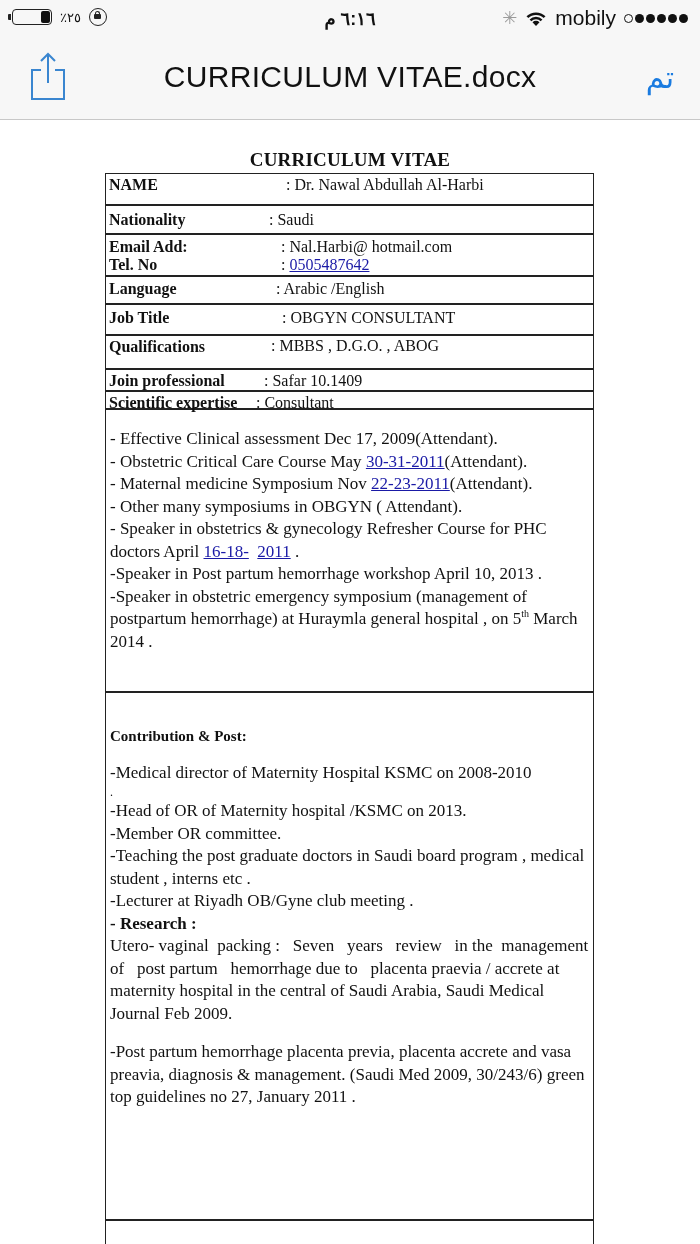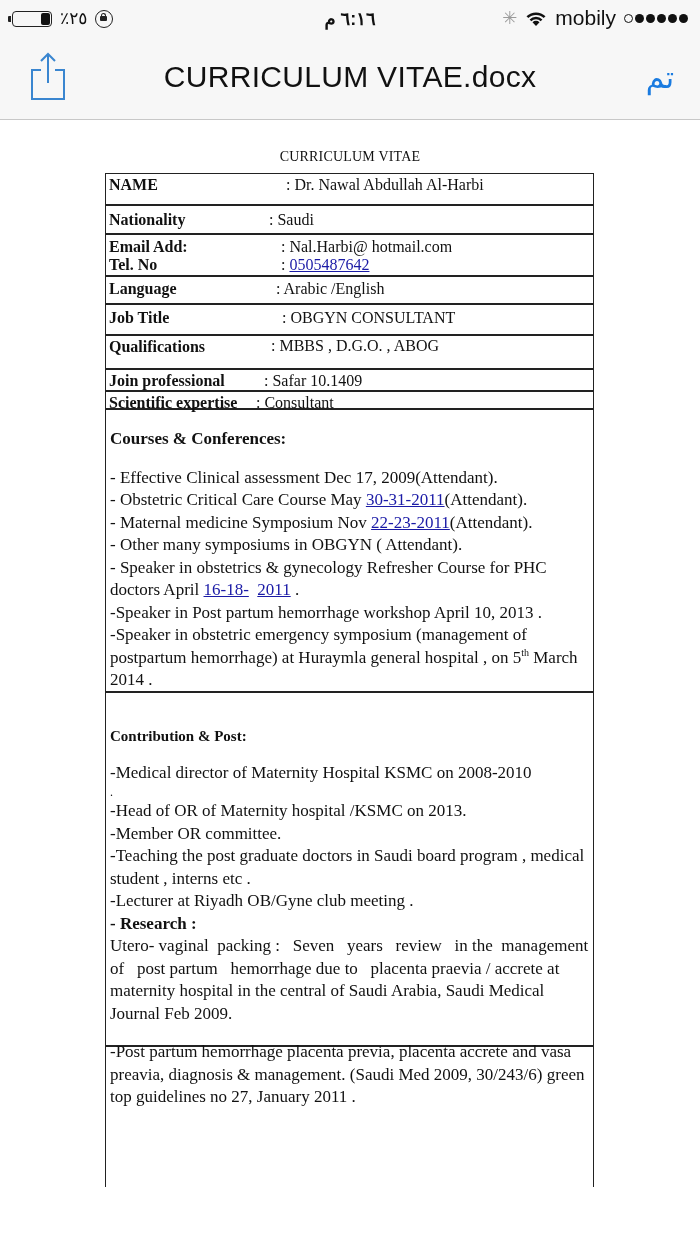--- a/index.html
+++ b/index.html
@@ -1,36 +1,36 @@
 <!DOCTYPE html>
 <html><head>
 <meta charset="utf-8">
 <style>
   html, body { margin:0; padding:0; }
   body { width:700px; height:1244px; overflow:hidden; background:#ffffff; position:relative; font-family:"Liberation Sans", sans-serif; }
   .statusbar { position:absolute; left:0; top:0; width:700px; height:38px; background:#f7f7f7; }
-  .sb-left { position:absolute; left:12px; top:8px; display:flex; align-items:center; gap:8px; font-size:17px; color:#111; }
+  .sb-left { position:absolute; left:12px; top:8px; display:flex; align-items:center; gap:8px; font-size:13px; color:#111; }
   .battery { position:relative; width:40px; height:16px; border:1.5px solid #222; border-radius:4px; box-sizing:border-box; }
   .battery-tip { position:absolute; left:-5px; top:4px; width:3px; height:6px; background:#222; border-radius:1px 0 0 1px; }
   .battery-fill { position:absolute; right:1px; top:1px; bottom:1px; background:#111; border-radius:2px; }
   .lock-rot { width:18px; height:18px; border:1.6px solid #222; border-radius:50%; box-sizing:border-box; position:relative; }
   .lock-rot::after { content:""; position:absolute; left:4px; top:5px; width:7px; height:5px; background:#222; border-radius:1px; }
   .lock-rot::before { content:""; position:absolute; left:5px; top:2px; width:5px; height:5px; border:1.4px solid #222; border-bottom:none; border-radius:3px 3px 0 0; box-sizing:border-box; }
   .sb-time { position:absolute; left:0; right:0; top:8px; text-align:center; font-size:18px; color:#111; font-weight:bold; }
   .sb-right { position:absolute; right:12px; top:6px; display:flex; align-items:center; gap:8px; font-size:21px; color:#111; }
   .spinner { color:#9a9a9a; font-size:18px; }
   .dots { display:flex; gap:2px; align-items:center; }
   .dot { width:9px; height:9px; border-radius:50%; background:#111; box-sizing:border-box; }
   .dot.empty { background:transparent; border:1.3px solid #111; }
   .navbar { position:absolute; left:0; top:38px; width:700px; height:81px; background:#f7f7f7; border-bottom:1.5px solid #c8c8c8; }
   .share-btn { position:absolute; left:28px; top:12px; width:40px; height:52px; }
   .nav-title { position:absolute; left:0; right:0; top:22px; text-align:center; font-size:30px; color:#111; letter-spacing:0.3px; }
   .done-btn { position:absolute; right:26px; top:22px; font-size:30px; color:#1a7be0; font-family:"DejaVu Sans", sans-serif; }
   .doc { position:absolute; left:0; top:121px; width:700px; height:1123px; background:#fff; font-family:"Liberation Serif", serif; color:#111; }
-  .doc-title { position:absolute; left:0; right:0; top:28px; text-align:center; font-weight:normal; font-size:14px; letter-spacing:0.2px; }
+  .doc-title { position:absolute; left:0; right:0; top:28px; text-align:center; font-weight:bold; font-size:19px; letter-spacing:0.2px; }
   .cv-table { position:absolute; left:105px; top:52px; width:489px; border:1.5px solid #222; border-bottom:none; box-sizing:border-box; }
   .row { position:relative; border-bottom:2px solid #222; box-sizing:border-box; font-size:16px; }
   .row .lbl { position:absolute; left:3px; font-weight:bold; }
   .row .val { position:absolute; }
   .link { color:#1a1aa6; text-decoration:underline; }
   .section { position:relative; border-bottom:2px solid #222; box-sizing:border-box; padding:0 4px; font-size:17px; line-height:22.5px; }
   .section .hd { font-weight:bold; }
   .section p { margin:0; }
   sup { font-size:10px; line-height:0; }
 </style>
@@ -111,31 +111,30 @@
     <div class="row" style="height:22px">
       <span class="lbl" style="top:2px">Join professional</span>
       <span class="val" style="left:158px;top:2px">:  Safar 10.1409</span>
     </div>
     <div class="row" style="height:18px">
       <span class="lbl" style="top:2px">Scientific expertise</span>
       <span class="val" style="left:150px;top:2px">:  Consultant</span>
     </div>
 
     <div class="section" style="height:283px;padding-top:18px">
-      <p class="hd" style="margin-bottom:16px">Courses &amp; Conferences:</p>
       <p><span>-  Effective Clinical assessment Dec 17, 2009(Attendant).</span></p>
       <p><span>- Obstetric Critical Care Course May </span><span class="link">30-31-2011</span><span>(Attendant).</span></p>
       <p><span>- Maternal medicine Symposium Nov </span><span class="link">22-23-2011</span><span>(Attendant).</span></p>
       <p><span>- Other many symposiums in OBGYN ( Attendant).</span></p>
       <p><span>- Speaker in obstetrics &amp; gynecology Refresher Course for PHC doctors April </span><span class="link">16-18-</span>&nbsp; <span class="link">2011</span><span> .</span></p>
       <p>-Speaker in Post partum hemorrhage workshop April 10, 2013 .</p>
       <p><span>-Speaker in obstetric emergency symposium (management of postpartum     hemorrhage)  at Huraymla general hospital , on 5</span><sup>th</sup><span> March 2014 .</span></p>
     </div>
 
-    <div class="section" style="height:354px;padding-top:32px">
+    <div class="section" style="height:528px;padding-top:32px">
       <p class="hd" style="font-size:15px;margin-bottom:14px">Contribution &amp; Post:</p>
       <p>-Medical director of Maternity Hospital KSMC  on 2008-2010</p>
       <p style="line-height:16px;font-size:12px">.</p>
       <p>-Head of OR of Maternity hospital /KSMC on 2013.</p>
       <p>-Member OR committee.</p>
       <p>-Teaching the post graduate doctors in Saudi  board program , medical student , interns etc        .</p>
       <p>-Lecturer at Riyadh OB/Gyne club meeting .</p>
       <p class="hd">- Research :</p>
       <p style="white-space:pre-wrap">Utero- vaginal  packing :   Seven   years   review   in the  management  of   post partum   hemorrhage due to   placenta praevia / accrete at maternity hospital in the central of Saudi Arabia, Saudi Medical Journal Feb 2009.</p>
       <p style="margin-top:16px">-Post partum hemorrhage placenta previa, placenta accrete and vasa preavia, diagnosis &amp; management. (Saudi Med 2009, 30/243/6) green top guidelines no 27, January 2011 .</p>

